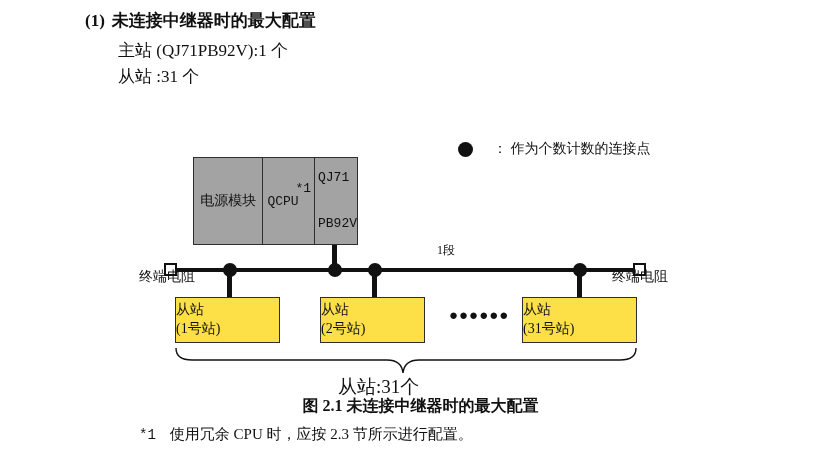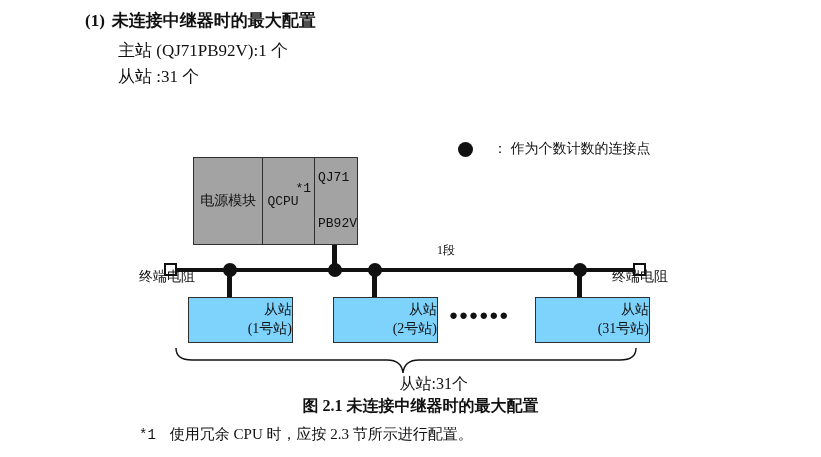--- a/index.html
+++ b/index.html
@@ -41,27 +41,27 @@
   .term-right { left:633px; }
   .term-label { top:268px; font-size:14px; white-space:nowrap; }
   .term-label-left  { left:139px; }
   .term-label-right { left:612px; }
 
   .busdot { width:14px; height:14px; border-radius:50%; background:#111; top:263px; }
   .vconn  { width:5px; background:#111; }
 
   .slave-box {
     top:297px; width:105px; height:46px; border:1.5px solid #2f2f2f; box-sizing:border-box;
-    background:#7dd3fc; display:flex; flex-direction:column; align-items:flex-end; justify-content:center;
-    font-size:14px; line-height:1.35; text-align:center;margin-left:13px;
+    background:#fde047; display:flex; flex-direction:column; align-items:flex-start; justify-content:center;
+    font-size:14px; line-height:1.35; text-align:center;
   }
   .ellipsis { left:449px; top:307px; font-size:15px; letter-spacing:1px; white-space:nowrap; }
 
   .brace-svg { left:175px; top:348px; }
-  .brace-label { left:338px; top:374px; width:130px; text-align:right; font-size:16px; }
+  .brace-label { left:338px; top:374px; width:130px; text-align:left; font-size:19px; }
 
   .caption { left:20px; top:396px; width:801px; text-align:center; font-size:16px; font-weight:bold; white-space:nowrap; }
   .footnote { left:130px; top:425px; font-size:15px; white-space:nowrap;margin-left:9px; }
   .footnote .marker { margin-right:14px; font-family:"Liberation Mono","DejaVu Sans Mono",monospace; font-size:14px; }
 </style>
 </head>
 <body>
 
 <div class="page">
 

